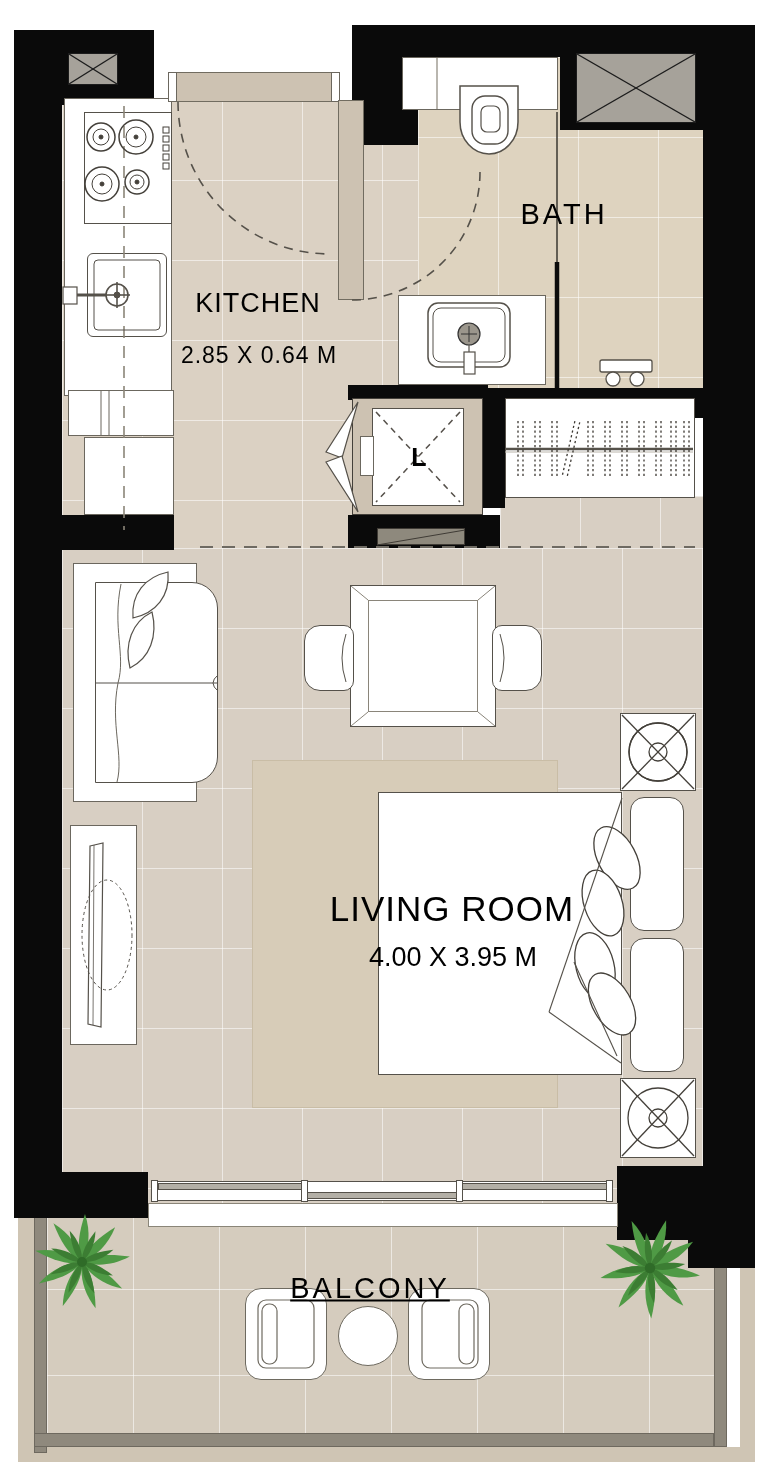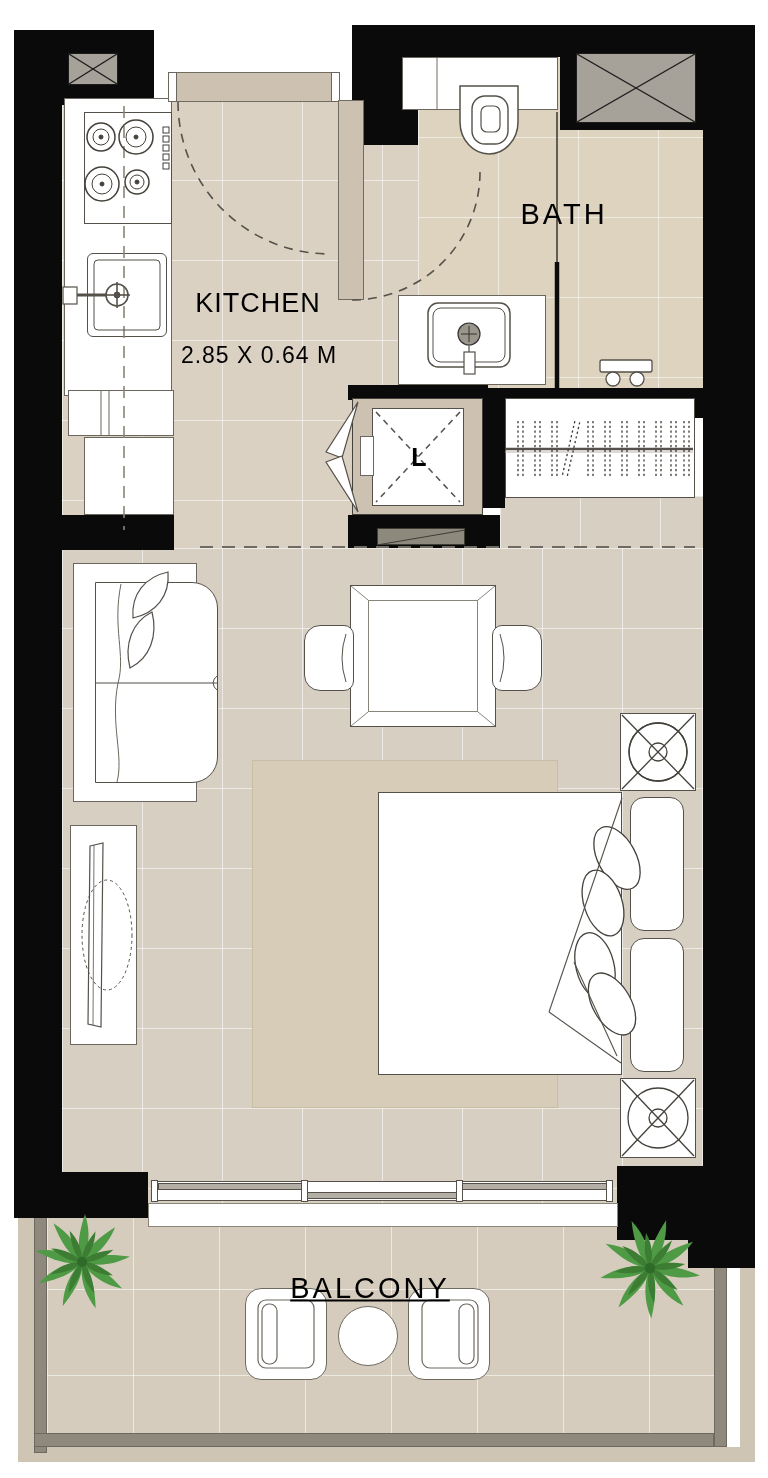--- a/index.html
+++ b/index.html
@@ -366,15 +366,17 @@
           <use href="#frond" transform="rotate(315)"></use>
       </g>
       <circle r="5" fill="#2f6b28"></circle>
     </g>
   </svg>
 
   <div class="lbl" style="left:258px;top:303px;font-size:27px;letter-spacing:1px;">KITCHEN</div>
   <div class="lbl l-dim" style="left:259px;top:355px;">2.85 X 0.64 M</div>
   <div class="lbl l-room" style="left:564px;top:214px;">BATH</div>
   <div class="lbl" style="left:419px;top:457px;font-size:25px;font-weight:bold;">L</div>
+  <div class="lbl" style="left:452px;top:909px;font-size:35px;letter-spacing:1px;">LIVING ROOM</div>
+  <div class="lbl" style="left:453px;top:957px;font-size:27px;">4.00 X 3.95 M</div>
   <div class="lbl l-room" style="left:370px;top:1288px;text-decoration:underline;">BALCONY</div>
 
 </div>
 
 </body></html>

